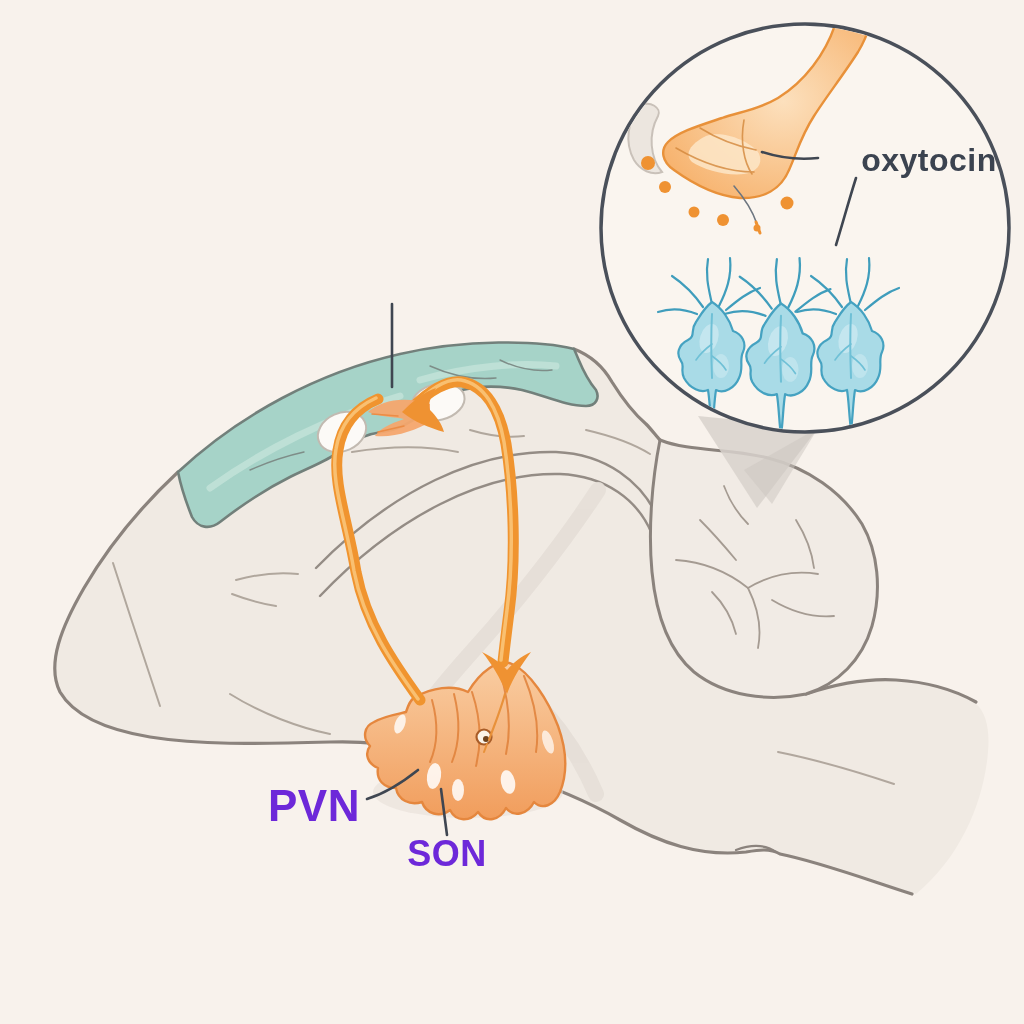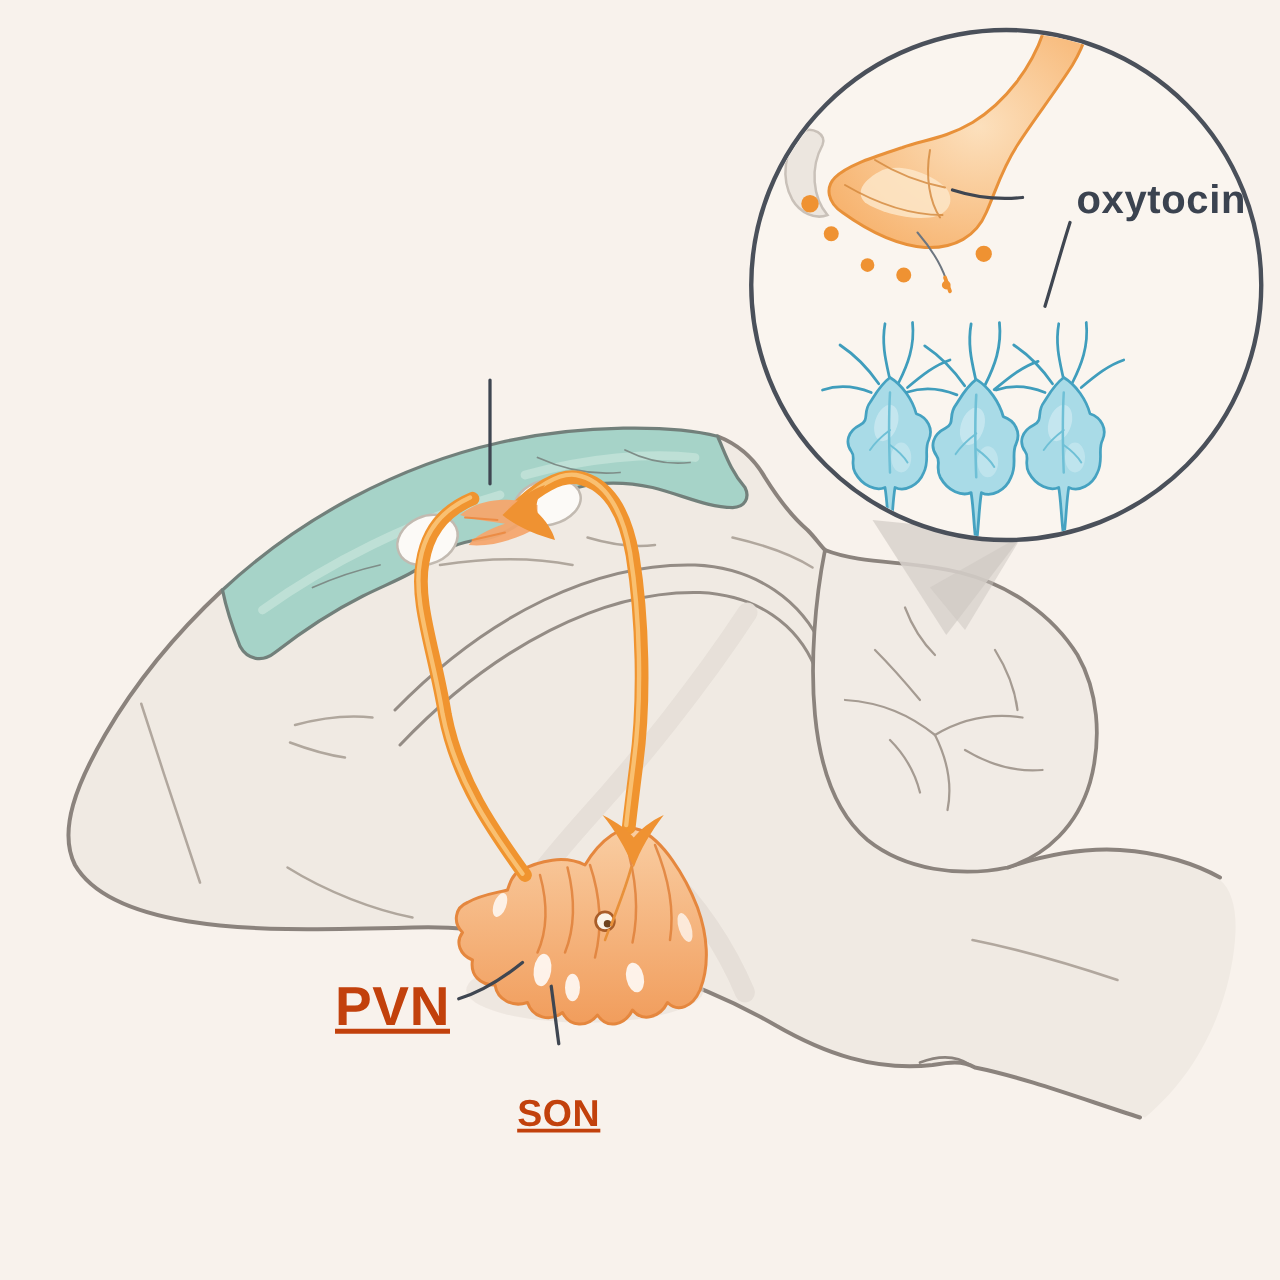--- a/index.html
+++ b/index.html
@@ -13,25 +13,25 @@
   #stage svg{position:absolute;left:0;top:0;}
   .label{
     position:absolute;
     transform:translate(-50%,-50%);
     font-weight:700;
     white-space:nowrap;
     letter-spacing:.5px;
     user-select:none;
   }
   .label-dark{color:#3b4350;}
-  .label-orange{color:#c2410c;text-decoration:underline;}
+  .label-orange{color:#6d28d9;}
   #label-cortex{left:383px;top:271px;font-size:41px;}
   #label-oxytocin{left:909px;top:160px;font-size:32px;margin-left:20px;}
   #label-pvn{left:314px;top:806px;font-size:44px;}
-  #label-son{left:447px;top:892px;font-size:30px;}
+  #label-son{left:447px;top:854px;font-size:36px;}
 </style>
 </head>
 <body>
 
 <div id="stage">
 <svg width="1024" height="1024" viewBox="0 0 1024 1024">
   <defs>
     <linearGradient id="pvnGrad" x1="0" y1="0" x2="0" y2="1">
       <stop offset="0" stop-color="#f9cda2"></stop>
       <stop offset="1" stop-color="#f19d5c"></stop>

